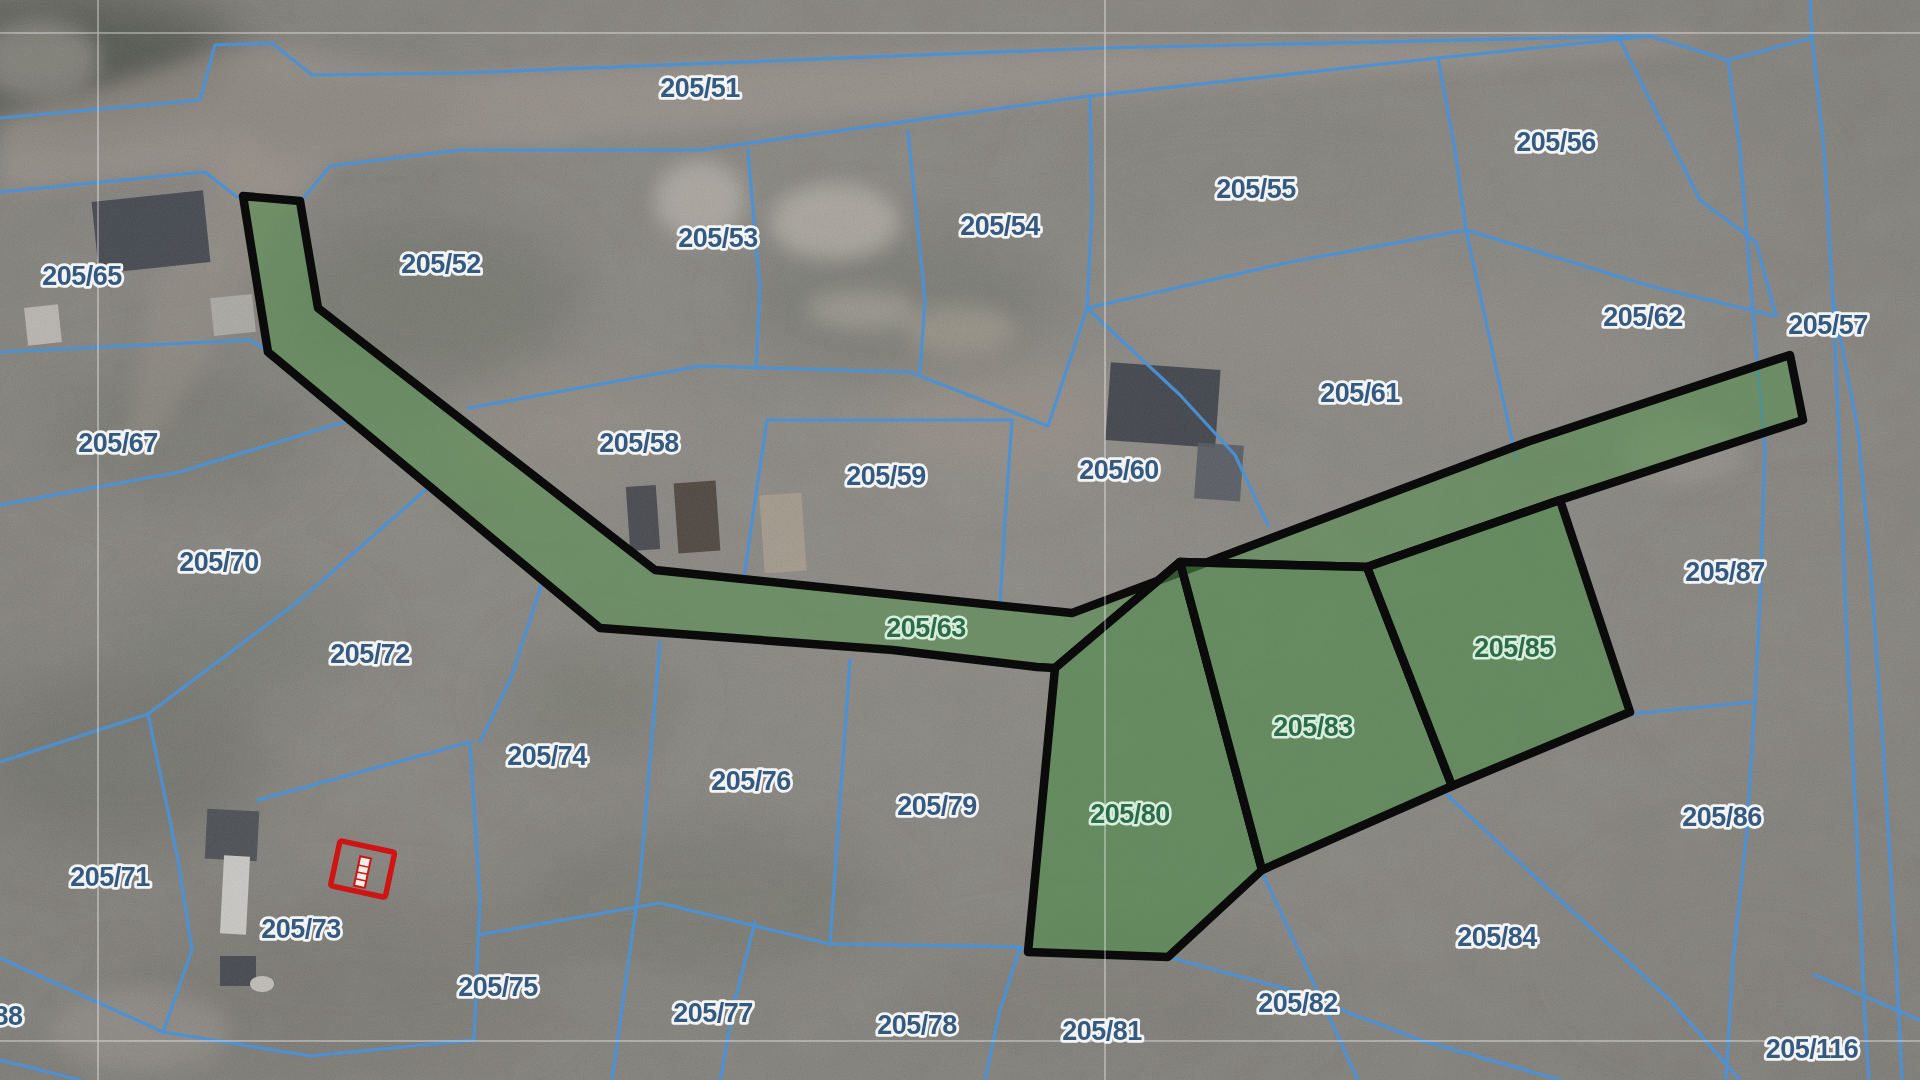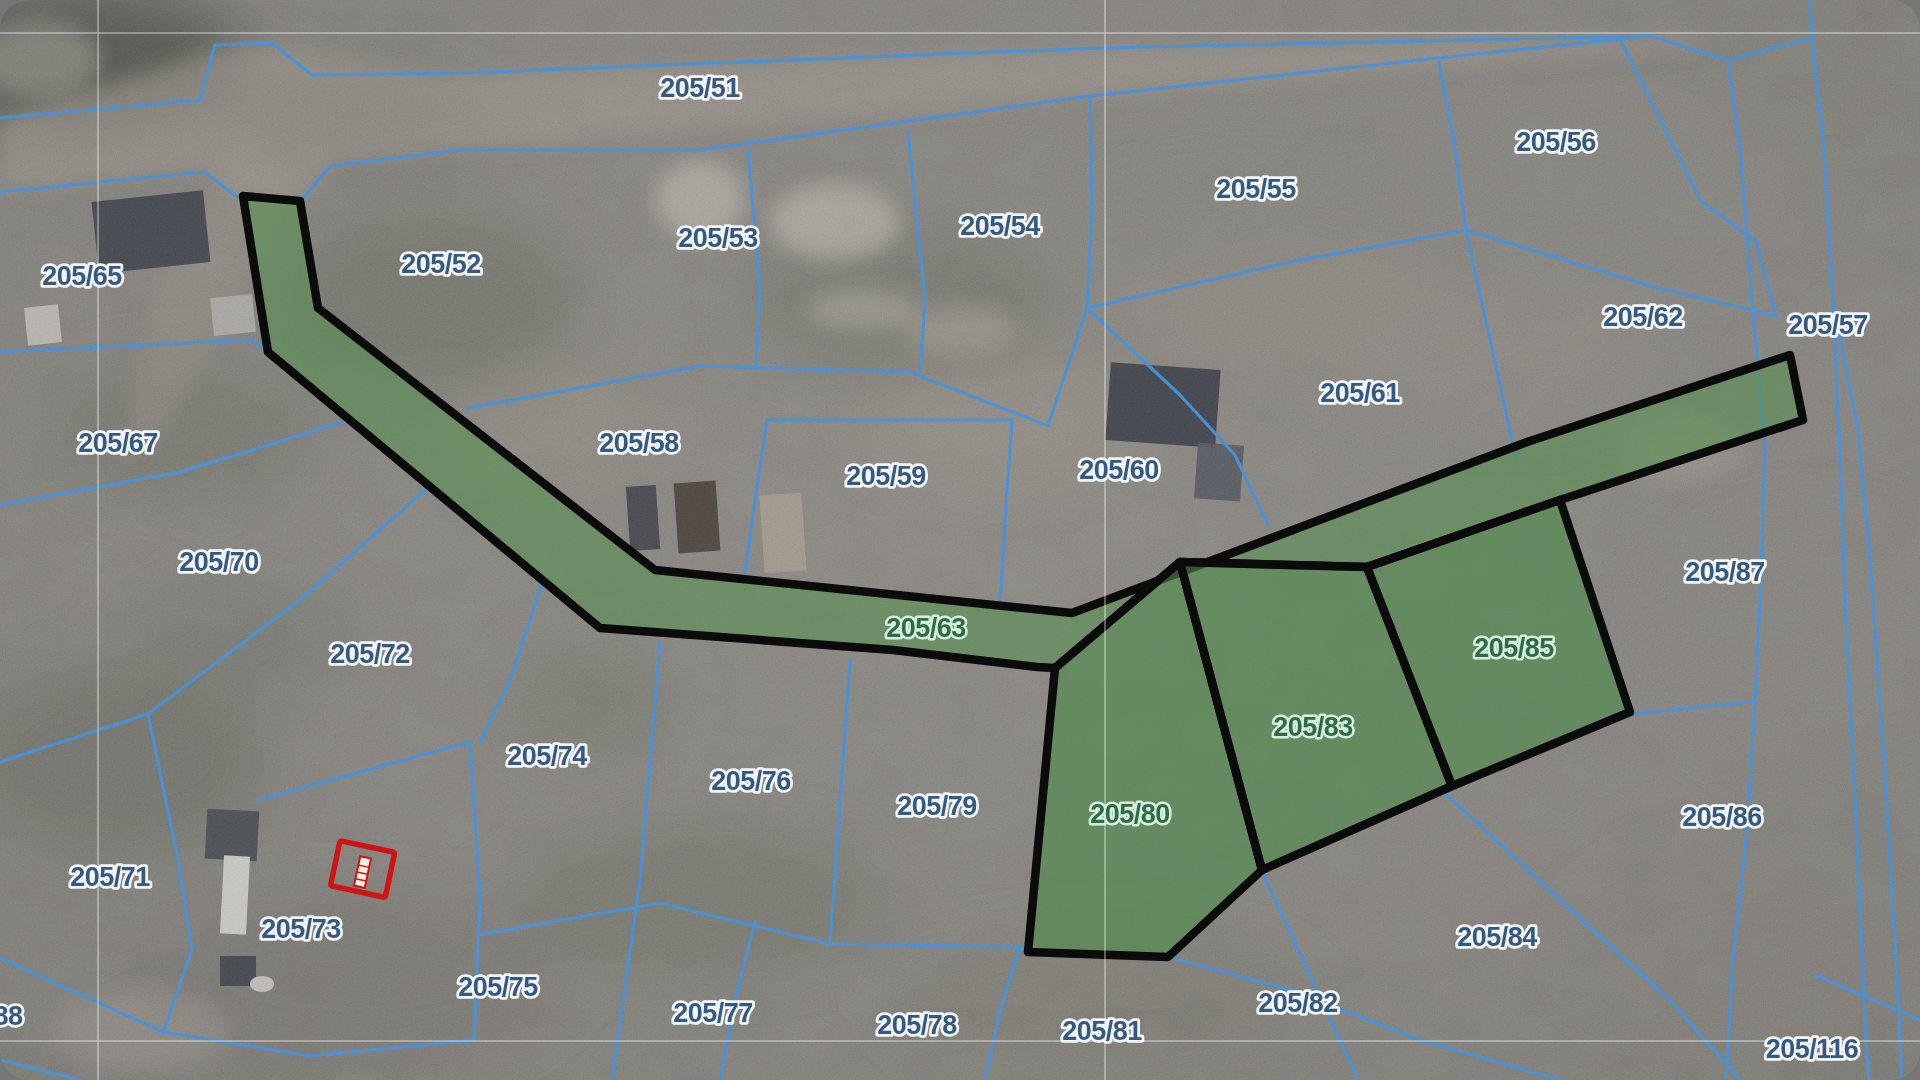--- a/index.html
+++ b/index.html
@@ -1,17 +1,17 @@
 <!DOCTYPE html>
 <html><head>
 <meta charset="utf-8">
 <style>
   html,body{margin:0;padding:0;background:#777;}
   #stage{position:relative;width:1920px;height:1080px;overflow:hidden;
-         font-family:"Liberation Sans","DejaVu Sans",sans-serif;border-radius:29px;}
+         font-family:"Liberation Sans","DejaVu Sans",sans-serif;}
   svg{display:block}
   text.parcel-label{font-family:"Liberation Sans","DejaVu Sans",sans-serif;
       font-weight:bold;font-size:27px;letter-spacing:-0.5px;
       paint-order:stroke;stroke-linejoin:round;text-anchor:middle;}
   text.blue-label{fill:#35597f;stroke:#f2f4f6;stroke-width:5.5px;}
   text.green-label{fill:#2d6b49;stroke:#d6eedb;stroke-width:5px;}
 </style>
 </head>
 <body>
 

